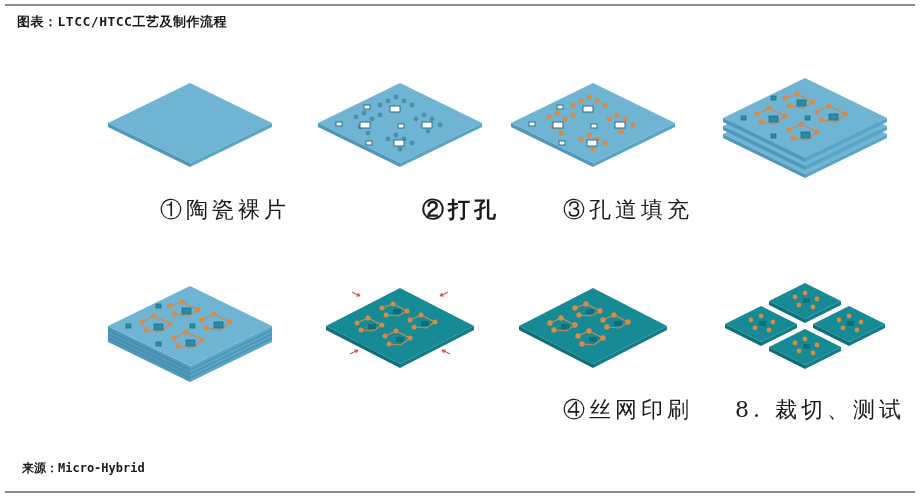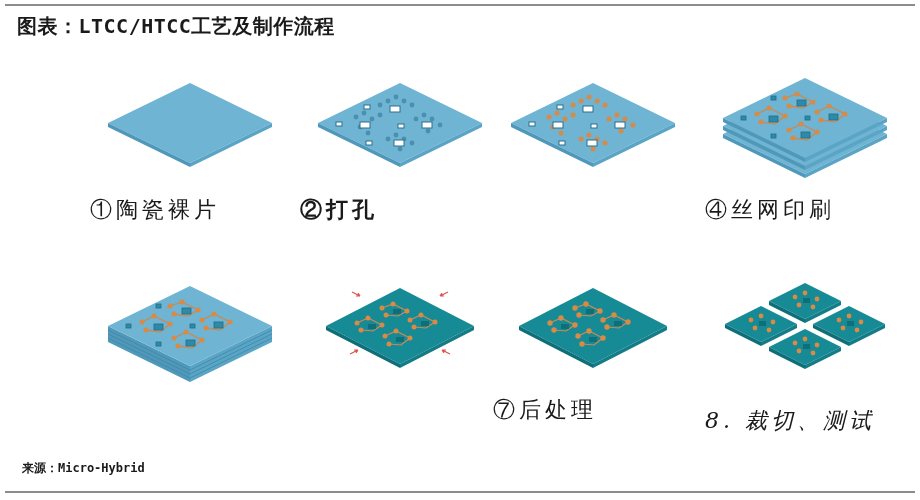--- a/index.html
+++ b/index.html
@@ -1,22 +1,22 @@
 <!DOCTYPE html>
 <html><head>
 <meta charset="utf-8">
 <style>
   html,body{margin:0;padding:0;background:#ffffff;}
   body{width:920px;height:500px;position:relative;overflow:hidden;font-family:"DejaVu Serif","Liberation Serif",serif;color:#1a1a1a;}
   .rule{position:absolute;left:5px;width:910px;height:2px;background:#8c8c8c;}
-  .title{position:absolute;left:17px;top:13px;font-size:20px;font-weight:bold;font-family:"DejaVu Sans Mono","Liberation Mono",monospace;letter-spacing:0.5px;}
+  .title{position:absolute;left:17px;top:13px;font-size:13px;font-weight:bold;font-family:"DejaVu Sans Mono","Liberation Mono",monospace;letter-spacing:0.5px;}
   .source{position:absolute;left:22px;top:460px;font-size:12px;font-weight:bold;font-family:"DejaVu Sans Mono","Liberation Mono",monospace;}
   .panel{position:absolute;width:200px;height:190px;}
   .panel svg{position:absolute;left:0;top:0;}
-  .label{position:absolute;left:0;width:200px;text-align:left;font-size:22px;letter-spacing:4px;font-family:"DejaVu Serif","Liberation Serif",serif;}
+  .label{position:absolute;left:0;width:200px;text-align:right;font-size:22px;letter-spacing:4px;font-family:"DejaVu Serif","Liberation Serif",serif;}
 </style>
 </head>
 <body>
 
 <div class="rule" style="top:4px;"></div>
 <div class="title">图表：LTCC/HTCC工艺及制作流程</div>
 
 <div class="panel" style="left:90px;top:55px;">
   <svg width="200" height="140" viewBox="0 0 200 140">
     <polygon points="18,68 100,28 182,68 100,108" fill="#6fb4d2"></polygon>
@@ -100,20 +100,21 @@
       <rect x="90" y="51" width="10" height="6"></rect>
         <rect x="60" y="67" width="10" height="6"></rect>
       <rect x="122" y="67" width="10" height="6"></rect>
         <rect x="94" y="85" width="10" height="6"></rect>
       <rect x="64" y="50" width="6" height="4"></rect>
         <rect x="36" y="67" width="6" height="4"></rect>
       <rect x="98" y="69" width="6" height="4"></rect>
         <rect x="66" y="86" width="6" height="4"></rect>
     </g>
   </svg>
+  <div class="label" style="top:140px;">③孔道填充</div>
 </div>
 
 <div class="panel" style="left:705px;top:50px;">
   <svg width="200" height="145" viewBox="0 0 200 145">
 
     <polygon points="18,84 100,44 182,84 100,124" fill="#6fb4d2"></polygon>
     <polygon points="18,84 100,124 100,128 18,88" fill="#4f98ba"></polygon>
     <polygon points="100,124 182,84 182,88 100,128" fill="#5aa5c6"></polygon>
 
     <polygon points="18,76 100,36 182,76 100,116" fill="#6fb4d2"></polygon>
@@ -151,21 +152,20 @@
       <rect x="92" y="50" width="9" height="6"></rect>
         <rect x="64" y="66" width="9" height="6"></rect>
       <rect x="124" y="64" width="9" height="6"></rect>
         <rect x="96" y="82" width="9" height="6"></rect>
       <rect x="66" y="46" width="5" height="4"></rect>
         <rect x="36" y="66" width="5" height="4"></rect>
       <rect x="100" y="66" width="5" height="4"></rect>
         <rect x="66" y="84" width="5" height="4"></rect>
     </g>
   </svg>
-  <div class="label" style="top:145px;">④丝网印刷</div>
 </div>
 
 <div class="panel" style="left:90px;top:258px;">
   <svg width="200" height="140" viewBox="0 0 200 140">
     <polygon points="18,68 100,108 100,124 18,84" fill="#4f98ba"></polygon>
     <polygon points="100,108 182,68 182,84 100,124" fill="#5aa5c6"></polygon>
     <g stroke="#3f86a6" stroke-width="0.8">
       <line x1="18" y1="72" x2="100" y2="112"></line>
         <line x1="18" y1="76" x2="100" y2="116"></line>
         <line x1="18" y1="80" x2="100" y2="120"></line>
@@ -284,21 +284,21 @@
         <circle cx="110" cy="80" r="2.7"></circle>
         <circle cx="89" cy="86" r="2.7"></circle>
     </g>
     <g fill="#0f6f79">
       <rect x="93" y="51" width="8" height="5"></rect>
         <rect x="68" y="66" width="8" height="5"></rect>
       <rect x="121" y="63" width="8" height="5"></rect>
         <rect x="96" y="79" width="8" height="5"></rect>
     </g>
   </svg>
-  <div class="label" style="top:137px;">⑦后处理</div>
+  <div class="label" style="top:137px;">④丝网印刷</div>
 </div>
 
 <div class="panel" style="left:705px;top:258px;">
   <svg width="200" height="140" viewBox="0 0 200 140">
 
     <g transform="translate(100,43)">
       <polygon points="-36,0 0,-18 36,0 0,18" fill="#168a95"></polygon>
       <polygon points="-36,0 0,18 0,22 -36,4" fill="#0f6f79"></polygon>
       <polygon points="0,18 36,0 36,4 0,22" fill="#137c86"></polygon>
       <g fill="#d98a45">
@@ -346,17 +346,17 @@
       <g fill="#d98a45">
           <circle cx="-10" cy="-4" r="2.4"></circle>
           <circle cx="0" cy="-8" r="2.4"></circle>
           <circle cx="12" cy="-2" r="2.4"></circle>
           <circle cx="-6" cy="4" r="2.4"></circle>
           <circle cx="8" cy="6" r="2.4"></circle>
         </g>
       <rect x="-2" y="-3" width="7" height="5" fill="#0f6f79"></rect>
     </g>
   </svg>
-  <div class="label" style="top:148px;font-style:italic;">8. 裁切、测试</div>
+  <div class="label" style="top:137px;">8. 裁切、测试</div>
 </div>
 
 <div class="source">来源：Micro-Hybrid</div>
 <div class="rule" style="top:491px;"></div>
 
 </body></html>

